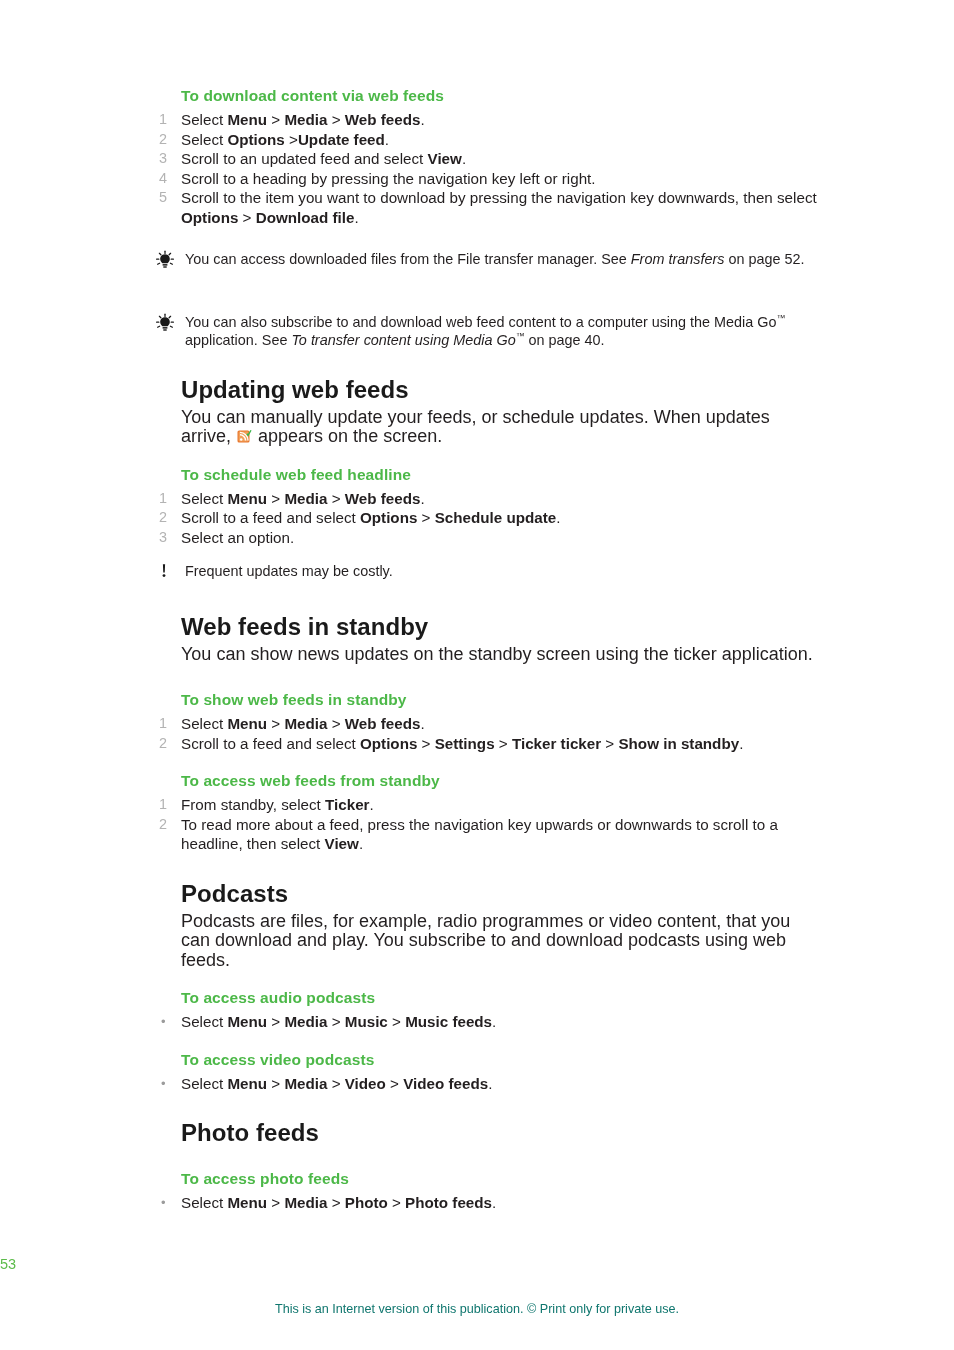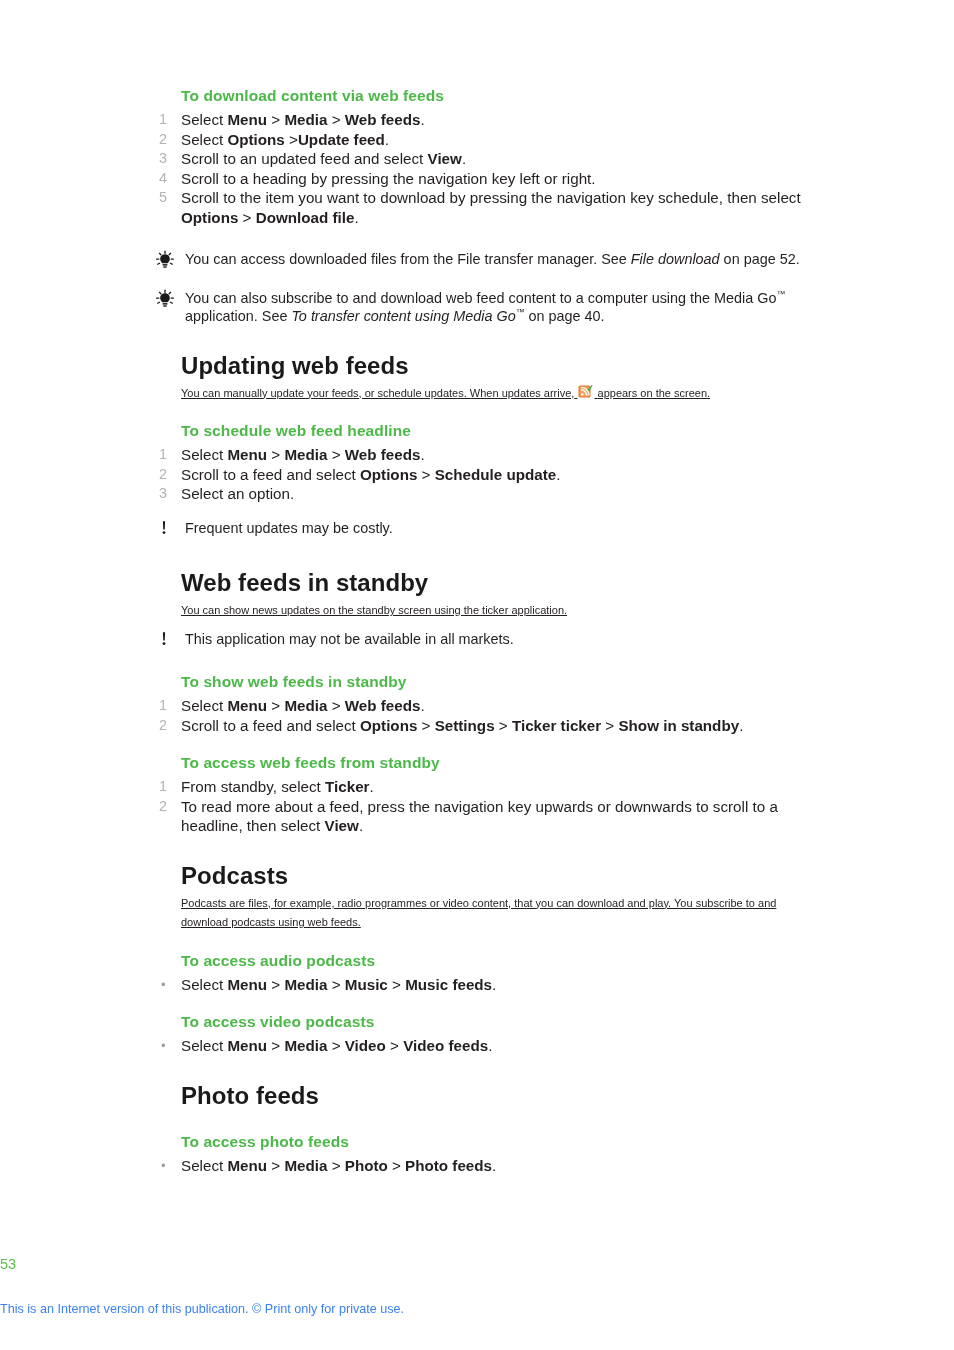--- a/index.html
+++ b/index.html
@@ -37,26 +37,25 @@
     color: #1a1a1a;
     font-size: 24px;
     font-weight: bold;
     line-height: 24px;
     margin: 0 0 6px 26px;
     letter-spacing: 0.05px;
   }
 
   
   .body-p {
-    font-size: 11px;
+    font-size: 18px;
     line-height: 19.5px;
     margin: 0 0 0 26px;
     color: #231f20;
     max-width: 640px;
-    text-decoration: underline;
   }
 
   
   ol.steps, ul.steps {
     list-style: none;
     margin: 0;
     padding: 0;
   }
   .step {
     display: flex;
@@ -105,21 +104,21 @@
     padding-top: 1px;
   }
   .note-text {
     flex: 1;
     max-width: 625px;
     padding-top: 1px;
   }
   .note-text i { font-style: italic; }
 
   .tip-gap-1 { margin-top: 22px; }
-  .tip-gap-2 { margin-top: 13px; }
+  .tip-gap-2 { margin-top: 37px; }
 
   .sp-sec { height: 28px; }
   .sp-sub { height: 18px; }
   .sp-xs  { height: 8px; }
   .sp-note { height: 14px; }
 
   
   .rss-inline {
     display: inline-block;
     width: 15px;
@@ -137,21 +136,22 @@
     top: 1256px;
     text-align: left;
     color: #5cbb4a;
     font-size: 14.5px;
   }
   .footer-note {
     position: absolute;
     left: 0;
     right: 0;
     top: 1302px;
-    color: #3b82f6;
+    text-align: center;
+    color: #0f766e;
     font-size: 12.6px;
   }
 
   sup.tm {
     font-size: 0.62em;
     vertical-align: super;
     line-height: 0;
   }
 </style>
 </head>
@@ -173,21 +173,21 @@
     <li class="step">
       <span class="step-num">3</span>
       <span class="step-text"><span>Scroll to an updated feed and select </span><b>View</b><span>.</span></span>
     </li>
     <li class="step">
       <span class="step-num">4</span>
       <span class="step-text"><span>Scroll to a heading by pressing the navigation key left or right.</span></span>
     </li>
     <li class="step">
       <span class="step-num">5</span>
-      <span class="step-text"><span>Scroll to the item you want to download by pressing the navigation key schedule, then select </span><b>Options</b><span> &gt; </span><b>Download file</b><span>.</span></span>
+      <span class="step-text"><span>Scroll to the item you want to download by pressing the navigation key downwards, then select </span><b>Options</b><span> &gt; </span><b>Download file</b><span>.</span></span>
     </li>
   </ol>
 
   <div class="note tip-gap-1">
     <span class="note-icon">
       <svg width="20" height="20" viewBox="0 0 20 20">
         <g stroke="#1a1a1a" stroke-width="1.25" stroke-linecap="round">
           <line x1="10" y1="1.2" x2="10" y2="3.4"></line>
           <line x1="4.4" y1="3.3" x2="5.9" y2="4.8"></line>
           <line x1="15.6" y1="3.3" x2="14.1" y2="4.8"></line>
@@ -195,21 +195,21 @@
           <line x1="18.4" y1="9.2" x2="16.2" y2="9.2"></line>
           <line x1="2.6" y1="14.2" x2="4.6" y2="13.2"></line>
           <line x1="17.4" y1="14.2" x2="15.4" y2="13.2"></line>
         </g>
         <path d="M10 4.2 C6.9 4.2 5.2 6.4 5.2 8.9 C5.2 10.9 6.6 12.2 7.4 13.3 L12.6 13.3 C13.4 12.2 14.8 10.9 14.8 8.9 C14.8 6.4 13.1 4.2 10 4.2 Z" fill="#1a1a1a"></path>
         <rect x="7.6" y="14.1" width="4.8" height="1.5" fill="#1a1a1a"></rect>
         <rect x="8.3" y="16.3" width="3.4" height="1.4" fill="#1a1a1a"></rect>
       </svg>
     </span>
     <span class="note-text">
-      <span>You can access downloaded files from the File transfer manager. See </span><i>File download</i><span> on page 52.</span>
+      <span>You can access downloaded files from the File transfer manager. See </span><i>From transfers</i><span> on page 52.</span>
     </span>
   </div>
 
   <div class="note tip-gap-2">
     <span class="note-icon">
       <svg width="20" height="20" viewBox="0 0 20 20">
         <g stroke="#1a1a1a" stroke-width="1.25" stroke-linecap="round">
           <line x1="10" y1="1.2" x2="10" y2="3.4"></line>
           <line x1="4.4" y1="3.3" x2="5.9" y2="4.8"></line>
           <line x1="15.6" y1="3.3" x2="14.1" y2="4.8"></line>
@@ -276,29 +276,20 @@
     <span class="note-text">Frequent updates may be costly.</span>
   </div>
 
   <div class="sp-sec"></div>
 
   <div class="h-section">Web feeds in standby</div>
   <div class="body-p">You can show news updates on the standby screen using the ticker application.</div>
 
   <div class="sp-xs"></div>
 
-  <div class="note">
-    <span class="note-icon">
-      <svg width="20" height="20" viewBox="0 0 20 20">
-        <path d="M7.9 2.2 L10.1 2.2 L9.75 10.6 L8.25 10.6 Z" fill="#1a1a1a"></path>
-        <circle cx="9" cy="13.6" r="1.45" fill="#1a1a1a"></circle>
-      </svg>
-    </span>
-    <span class="note-text">This application may not be available in all markets.</span>
-  </div>
 
   <div class="sp-sub"></div>
 
   <div class="h-green">To show web feeds in standby</div>
   <ol class="steps">
     <li class="step">
       <span class="step-num">1</span>
       <span class="step-text"><span>Select </span><b>Menu</b><span> &gt; </span><b>Media</b><span> &gt; </span><b>Web feeds</b><span>.</span></span>
     </li>
     <li class="step">

